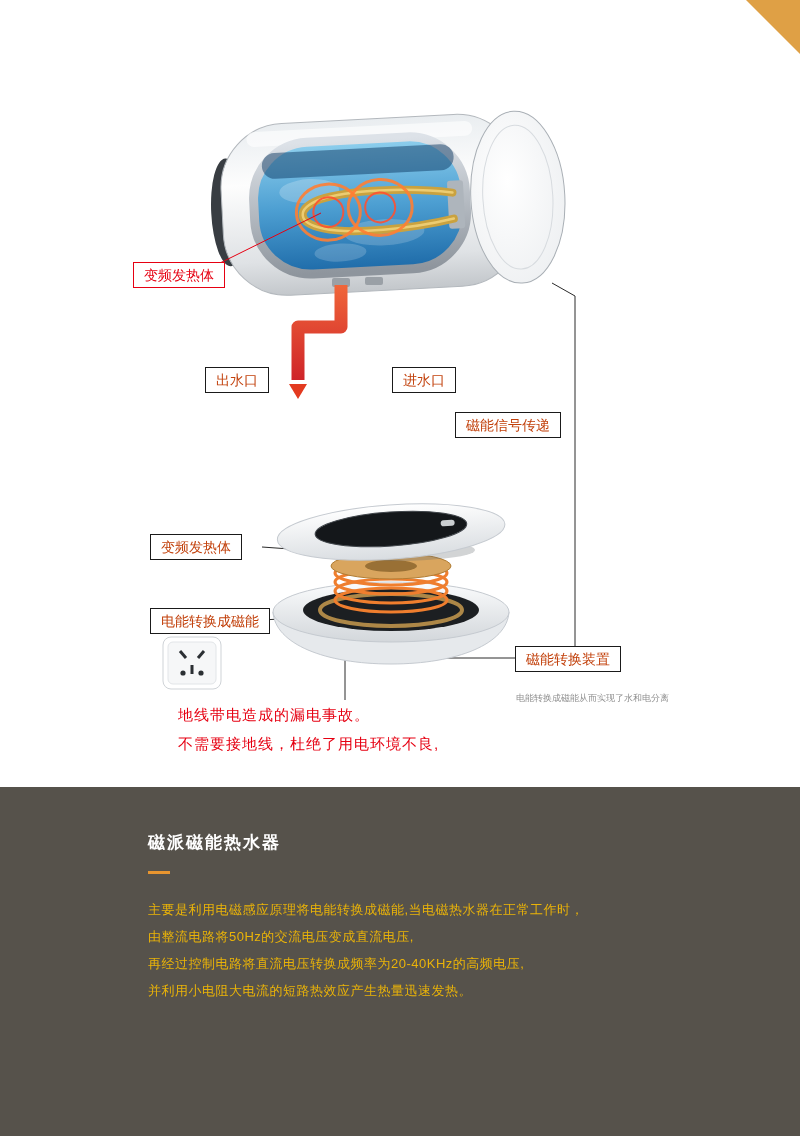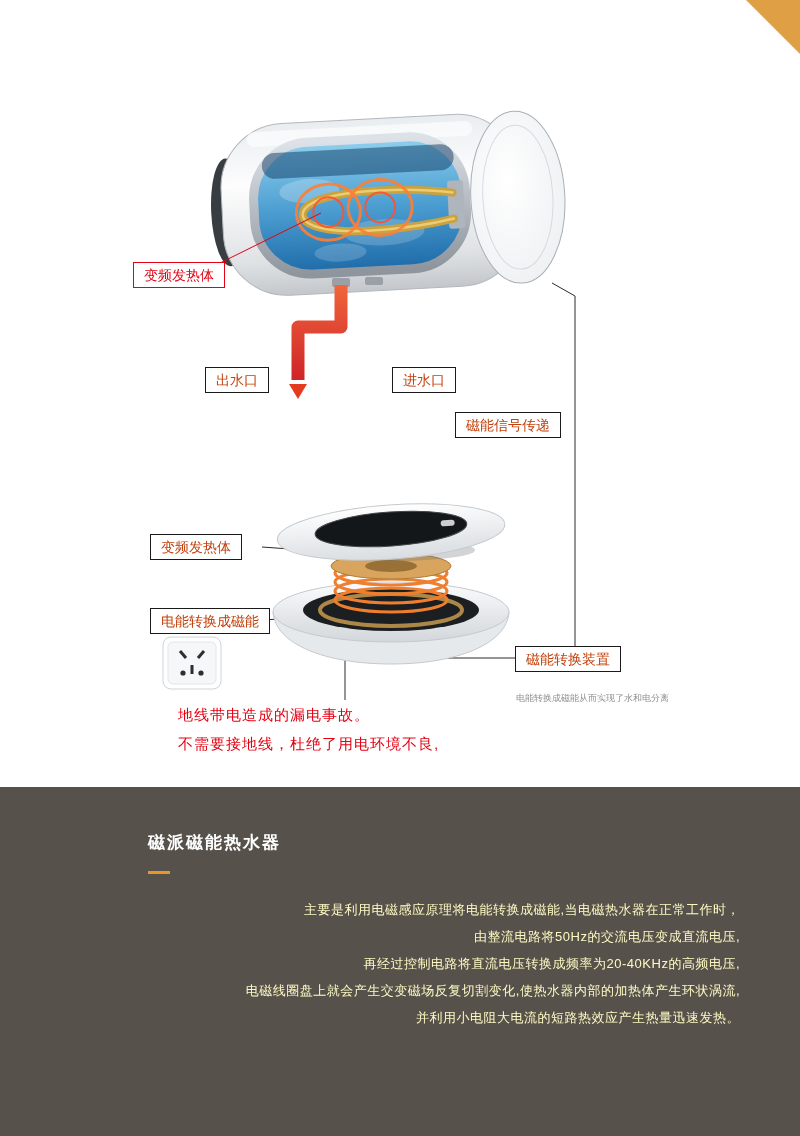--- a/index.html
+++ b/index.html
@@ -36,21 +36,21 @@
     position:absolute;left:178px;top:700px;color:var(--warning-red);
     font-size:15px;line-height:29px;letter-spacing:1px;
   }
   .info-section{
     position:absolute;left:0;top:787px;width:800px;height:378px;
     background:var(--dark-section-bg);color:#ffffff;
   }
   .info-inner{padding:44px 60px 0 148px;}
   .info-title{font-size:17px;font-weight:bold;letter-spacing:2px;}
   .info-dash{width:22px;height:3px;background:var(--underline-orange);margin-top:17px;}
-  .info-paragraph{margin-top:22px;font-size:13px;line-height:27px;color:#fef9c3;letter-spacing:0.5px;text-align:right;}
+  .info-paragraph{margin-top:22px;font-size:13px;line-height:27px;color:#eab308;letter-spacing:0.5px;}
 </style>
 </head>
 <body>
 
 <div class="page">
 
   <div class="corner-triangle"></div>
 
   <svg class="illu" style="left:198px;top:92px" width="380" height="225" viewBox="0 0 380 225">
     <defs>
@@ -189,19 +189,18 @@
   </div>
 
   <div class="info-section">
     <div class="info-inner">
       <div class="info-title">磁派磁能热水器</div>
       <div class="info-dash"></div>
       <div class="info-paragraph">
         <div>主要是利用电磁感应原理将电能转换成磁能,当电磁热水器在正常工作时，</div>
         <div>由整流电路将50Hz的交流电压变成直流电压,</div>
         <div>再经过控制电路将直流电压转换成频率为20-40KHz的高频电压,</div>
-        <div>电磁线圈盘上就会产生交变磁场反复切割变化,使热水器内部的加热体产生环状涡流,</div>
         <div>并利用小电阻大电流的短路热效应产生热量迅速发热。</div>
       </div>
     </div>
   </div>
 
 </div>
 
 </body></html>

